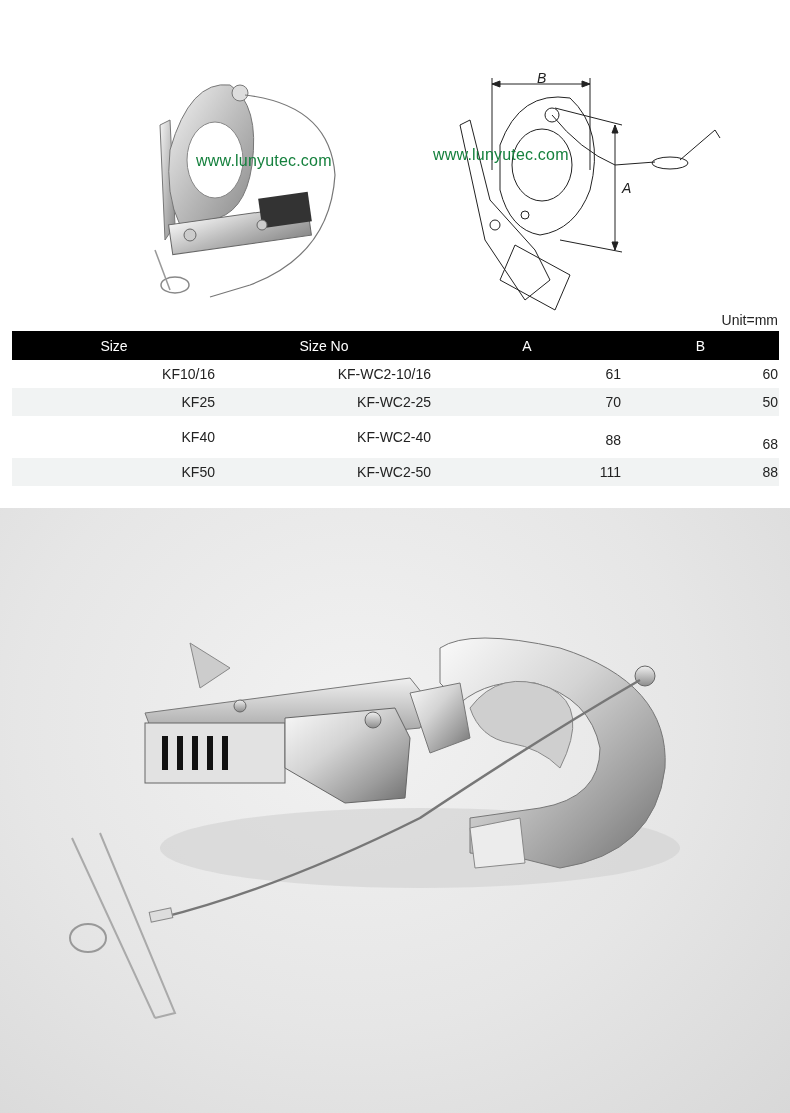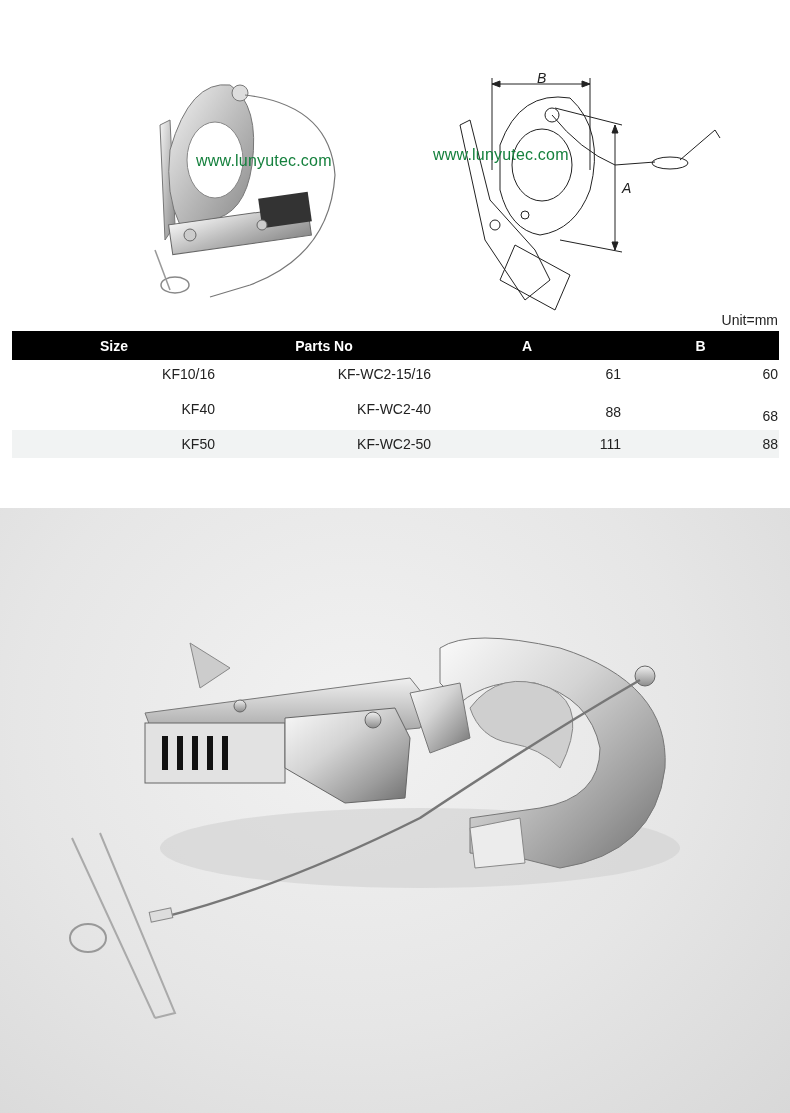--- a/index.html
+++ b/index.html
@@ -3,21 +3,21 @@
 <meta charset="utf-8">
 <style>
   html, body { margin:0; padding:0; }
   body { width:790px; height:1113px; background:#ffffff; position:relative; overflow:hidden; font-family:"Liberation Sans", sans-serif; }
   .top { position:absolute; left:0; top:0; width:790px; height:508px; background:#fff; }
   .photo-left { position:absolute; left:130px; top:75px; width:220px; height:230px; }
   .photo-right { position:absolute; left:430px; top:70px; width:300px; height:250px; }
   .watermark { position:absolute; font-size:16px; color:#15803d; letter-spacing:0.2px; }
   .unit { position:absolute; right:12px; top:312px; font-size:14px; color:#222; }
   .spec-table { position:absolute; left:12px; top:331px; width:767px; border-collapse:collapse; font-size:14px; color:#222; }
-  .spec-table th { background:#000; color:#fff; font-weight:bold; height:27px; text-align:center; font-size:14px; }
+  .spec-table th { background:#000; color:#fff; font-weight:normal; height:27px; text-align:center; font-size:14px; }
   .spec-table td { text-align:right; height:26px; }
   .spec-table tr.alt td { background:#f1f3f3; }
   .bottom { position:absolute; left:0; top:508px; width:790px; height:605px; background:radial-gradient(ellipse at 45% 35%, #f2f2f2 0%, #e6e6e6 55%, #d8d8d8 100%); }
   .bottom svg { position:absolute; left:0; top:0; }
 </style>
 </head>
 <body>
 
 <div class="top">
 
@@ -72,31 +72,37 @@
     <div style="position:absolute; left:192px; top:110px; font-size:14px; font-style:italic; color:#222;">A</div>
     <div class="watermark" style="left:3px; top:76px;">www.lunyutec.com</div>
   </div>
 
   <div class="unit">Unit=mm</div>
 
   <table class="spec-table">
     <thead>
       <tr>
         <th style="width:202px;">Size</th>
-        <th style="width:214px;">Parts No</th>
+        <th style="width:214px;">Size No</th>
         <th style="width:188px;">A</th>
         <th>B</th>
       </tr>
     </thead>
     <tbody>
       <tr>
         <td>KF10/16</td>
-        <td>KF-WC2-15/16</td>
+        <td>KF-WC2-10/16</td>
         <td>61</td>
         <td>60</td>
+      </tr>
+      <tr class="alt">
+        <td>KF25</td>
+        <td>KF-WC2-25</td>
+        <td>70</td>
+        <td>50</td>
       </tr>
       <tr style="height:30px;">
         <td style="">KF40</td>
         <td style="padding-top:0;">KF-WC2-40</td>
         <td style="padding-top:6px;">88</td>
         <td style="padding-top:15px;">68</td>
       </tr>
       <tr class="alt">
         <td>KF50</td>
         <td>KF-WC2-50</td>

